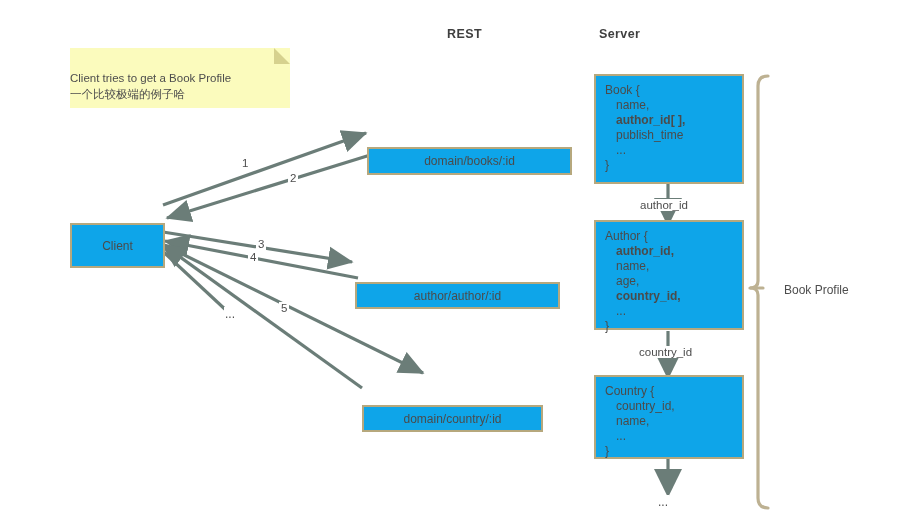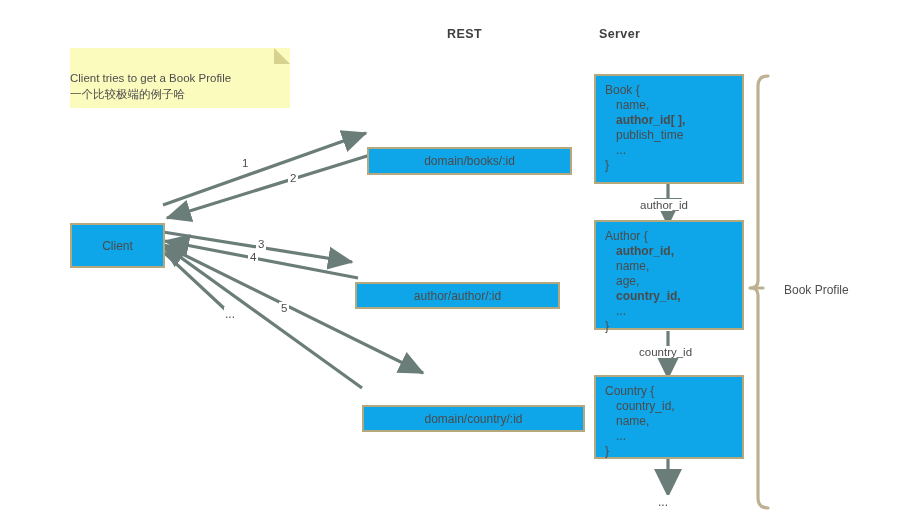--- a/index.html
+++ b/index.html
@@ -150,21 +150,21 @@
 <div class="box box-center" style="left:70px; top:196px; width:95px; height:45px;">
   <span>Client</span>
 </div>
 
 <div class="box box-center" style="left:367px; top:120px; width:205px; height:28px;">
   <span>domain/books/:id</span>
 </div>
 <div class="box box-center" style="left:355px; top:255px; width:205px; height:27px;">
   <span>author/author/:id</span>
 </div>
-<div class="box box-center" style="left:362px; top:378px; width:223px; height:27px;">
+<div class="box box-center" style="left:362px; top:378px; width:181px; height:27px;">
   <span>domain/country/:id</span>
 </div>
 
 <div class="box code-box" style="left:594px; top:74px; width:150px; height:110px;">
   <div>Book {</div>
   <div class="ind">name,</div>
   <div class="ind"><b>author_id[ ],</b></div>
   <div class="ind">publish_time</div>
   <div class="ind">...</div>
   <div>}</div>

